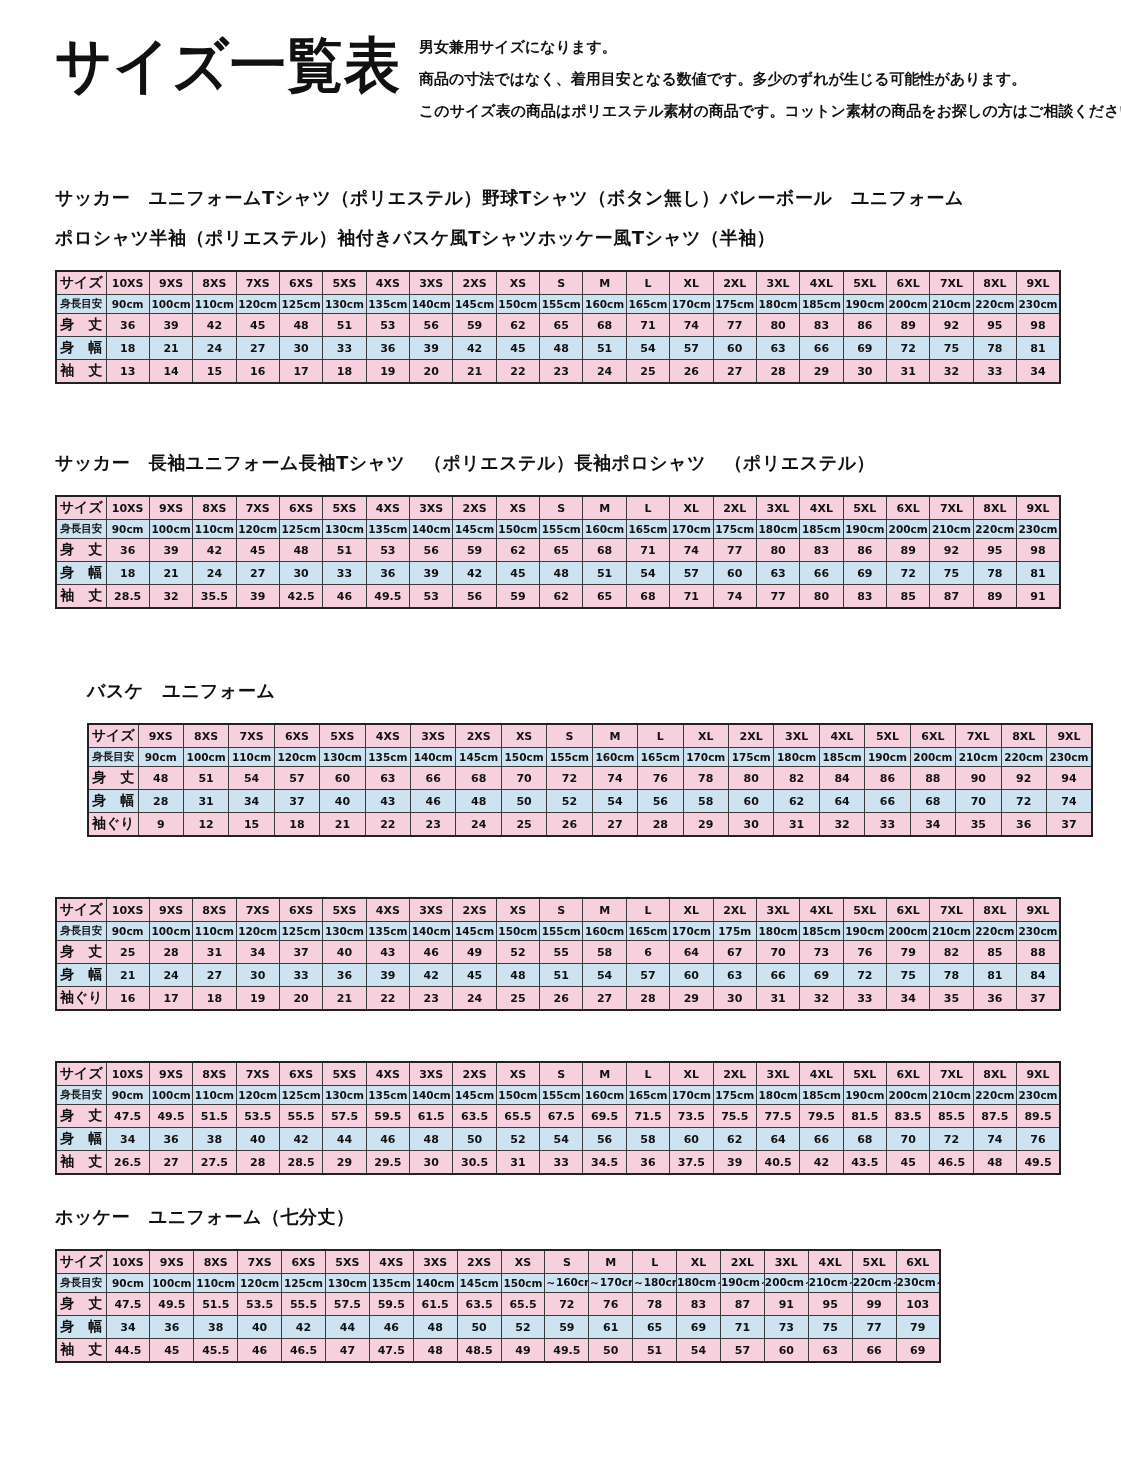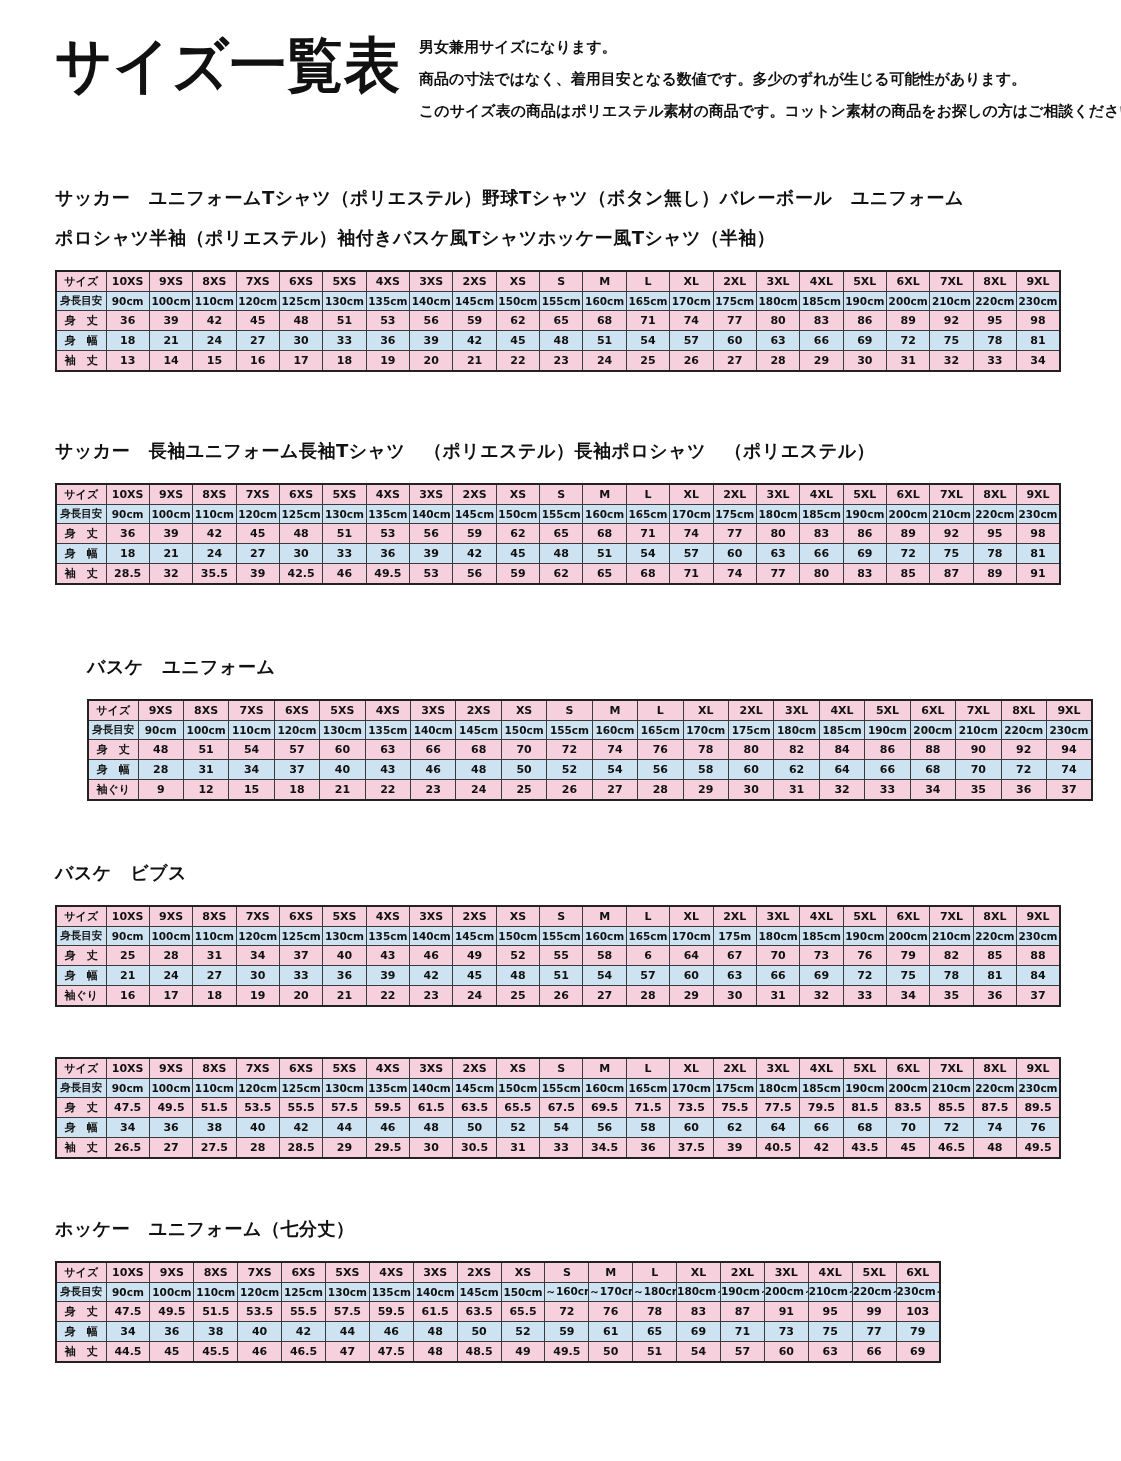--- a/index.html
+++ b/index.html
@@ -30,21 +30,21 @@
     font-size:15px;font-weight:700;line-height:1.0;
     margin:0 0 17px 0;white-space:nowrap;
   }
   
   .size-section{margin:0;}
   .s1{margin-top:50px;}
   .s2{margin-top:67px;}
   .s3{margin-top:70px;padding-left:32px;}
   .s4{margin-top:60px;}
   .s5{margin-top:50px;}
-  .s6{margin-top:58px;}
+  .s6{margin-top:30px;}
   .headings{margin-bottom:20px;}
   .heading-line{display:flex;margin-bottom:16px;}
   .heading-line:last-child{margin-bottom:0;}
   .section-heading{
     font-size:18px;font-weight:800;margin:0;white-space:nowrap;
     letter-spacing:0.5px;
   }
   
   table.size-table{
     border-collapse:collapse;
@@ -53,21 +53,21 @@
     border:2px solid #222222;
   }
   table.size-table.narrow{width:886px;}
   .size-table td{
     border:1px solid var(--border);
     text-align:center;vertical-align:middle;
     font-size:11px;font-weight:700;
     padding:2px 0;height:17px;
     overflow:hidden;white-space:nowrap;
   }
-  .size-table td.label-cell{width:50px;font-size:11px;}
+  .size-table td.label-cell{width:50px;font-size:14px;}
   .size-table tr.row-height td{font-size:10.5px;}
   tr.t-row-pink{background:var(--pink);}
   tr.t-row-blue{background:var(--blue);}
 </style>
 </head>
 <body>
 
 <div class="page">
   <header class="doc-header">
     <h1 class="doc-title">サイズ一覧表</h1>
@@ -486,25 +486,20 @@
               <td>33</td>
               <td>34</td>
               <td>35</td>
               <td>36</td>
               <td>37</td>
             </tr>
           </tbody>
         </table>
       </section>
       <section class="size-section s4">
-        <div class="headings">
-          <div class="heading-line">
-            <h2 class="section-heading">バスケ　ビブス</h2>
-          </div>
-        </div>
         <table class="size-table">
           <tbody>
             <tr class="t-row-pink">
               <td class="label-cell">サイズ</td>
               <td>10XS</td>
               <td>9XS</td>
               <td>8XS</td>
               <td>7XS</td>
               <td>6XS</td>
               <td>5XS</td>

